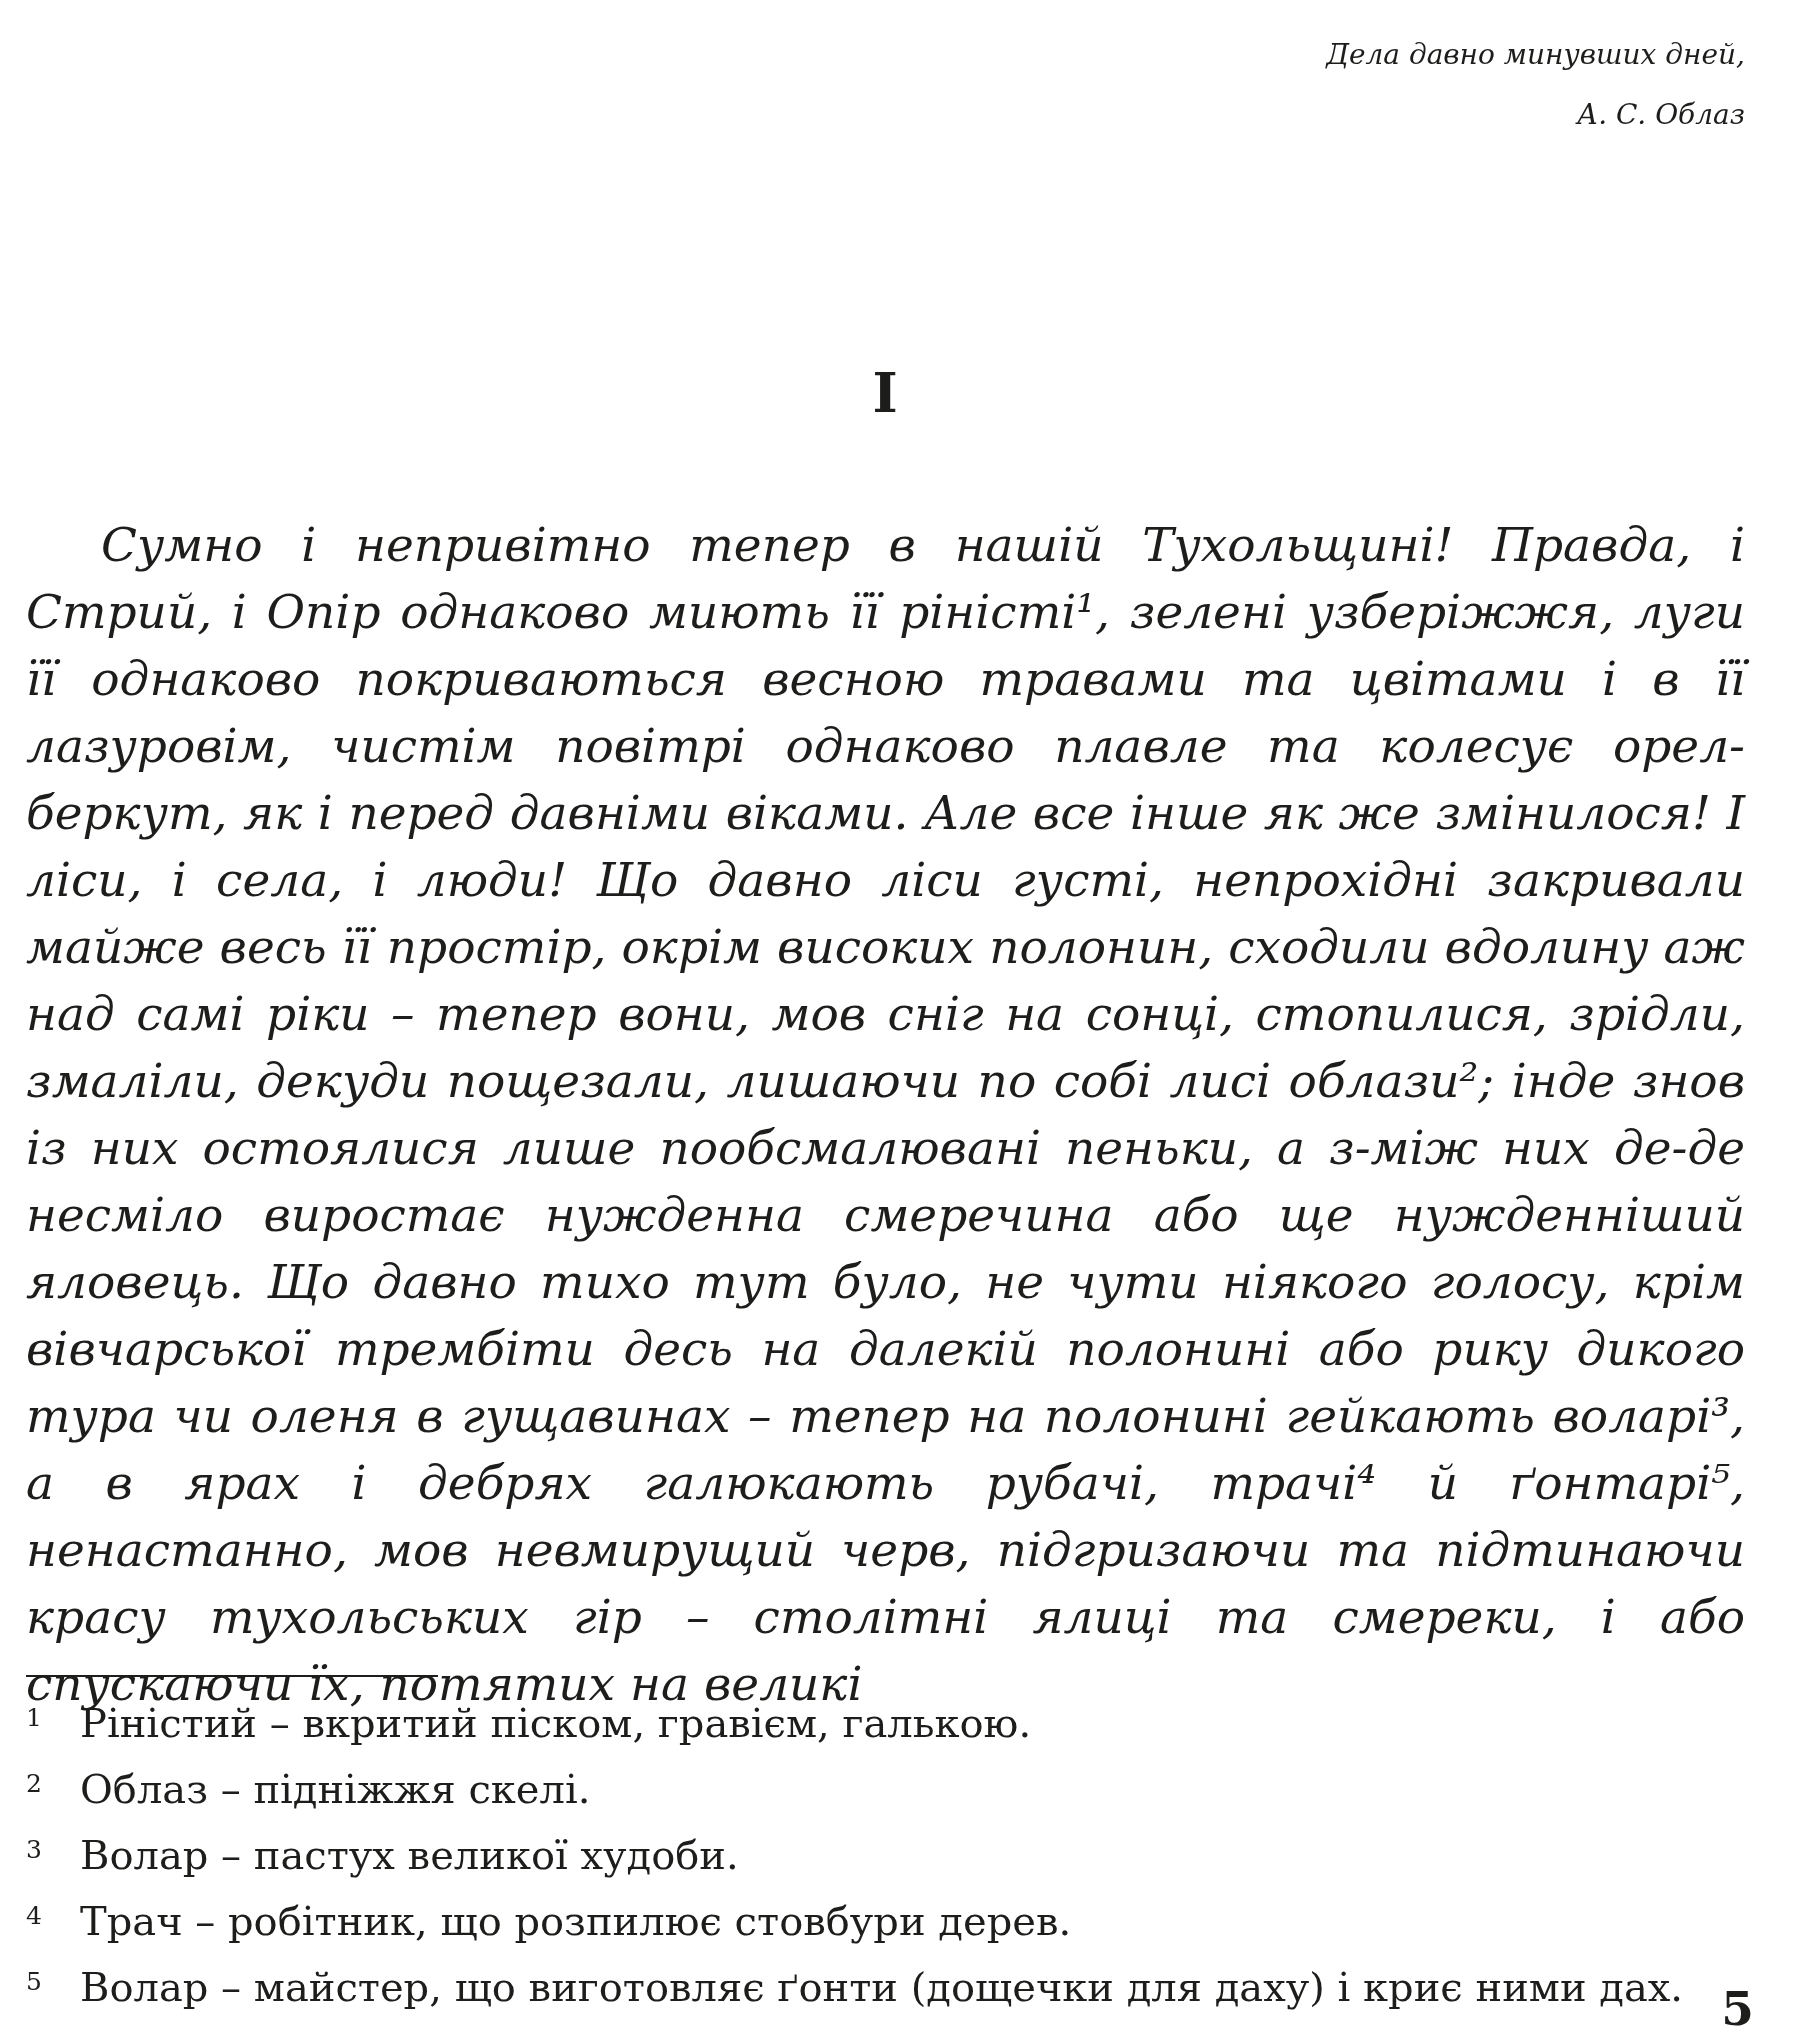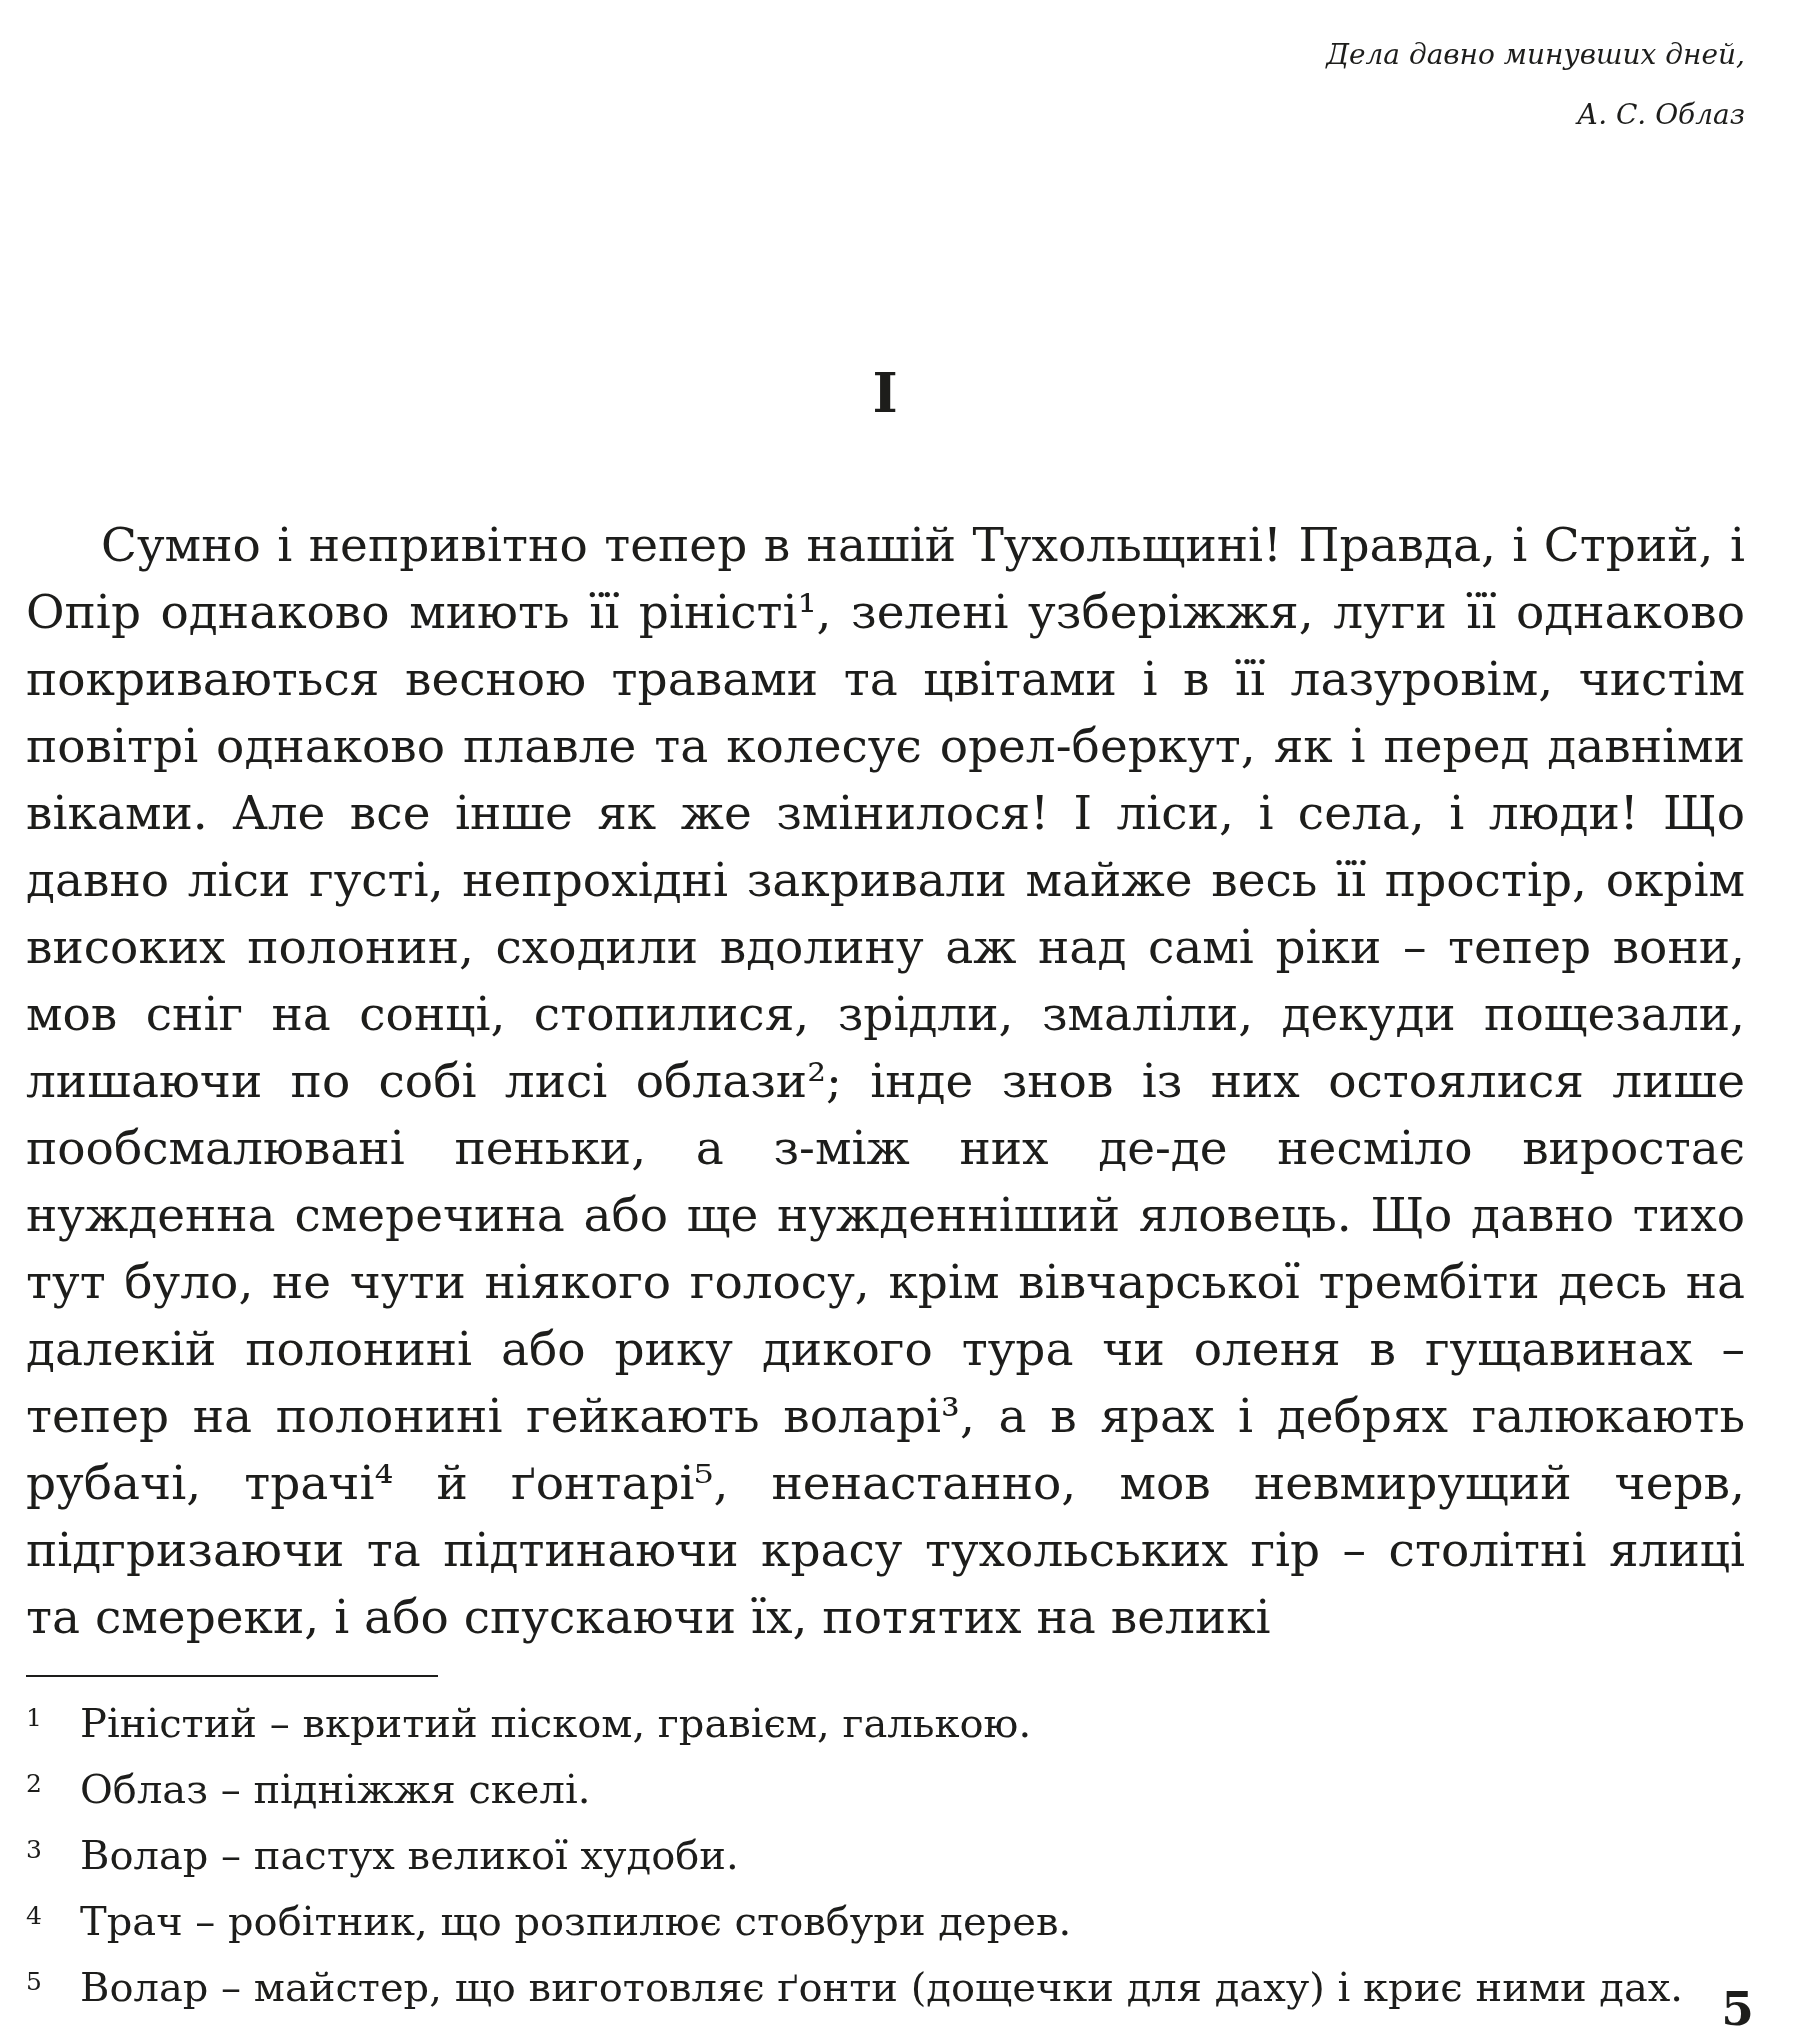--- a/index.html
+++ b/index.html
@@ -43,20 +43,21 @@
   .body-text {
     position: absolute;
     top: 511px;
     left: 26px;
     right: 54px;
     margin: 0;
     font-size: 47px;
     line-height: 67px;
     text-align: justify;
     text-indent: 75px;
+    font-style: italic;
   }
   .footnotes {
     position: absolute;
     top: 1675px;
     left: 26px;
     right: 54px;
   }
   .fn-rule {
     width: 412px;
     height: 0;

